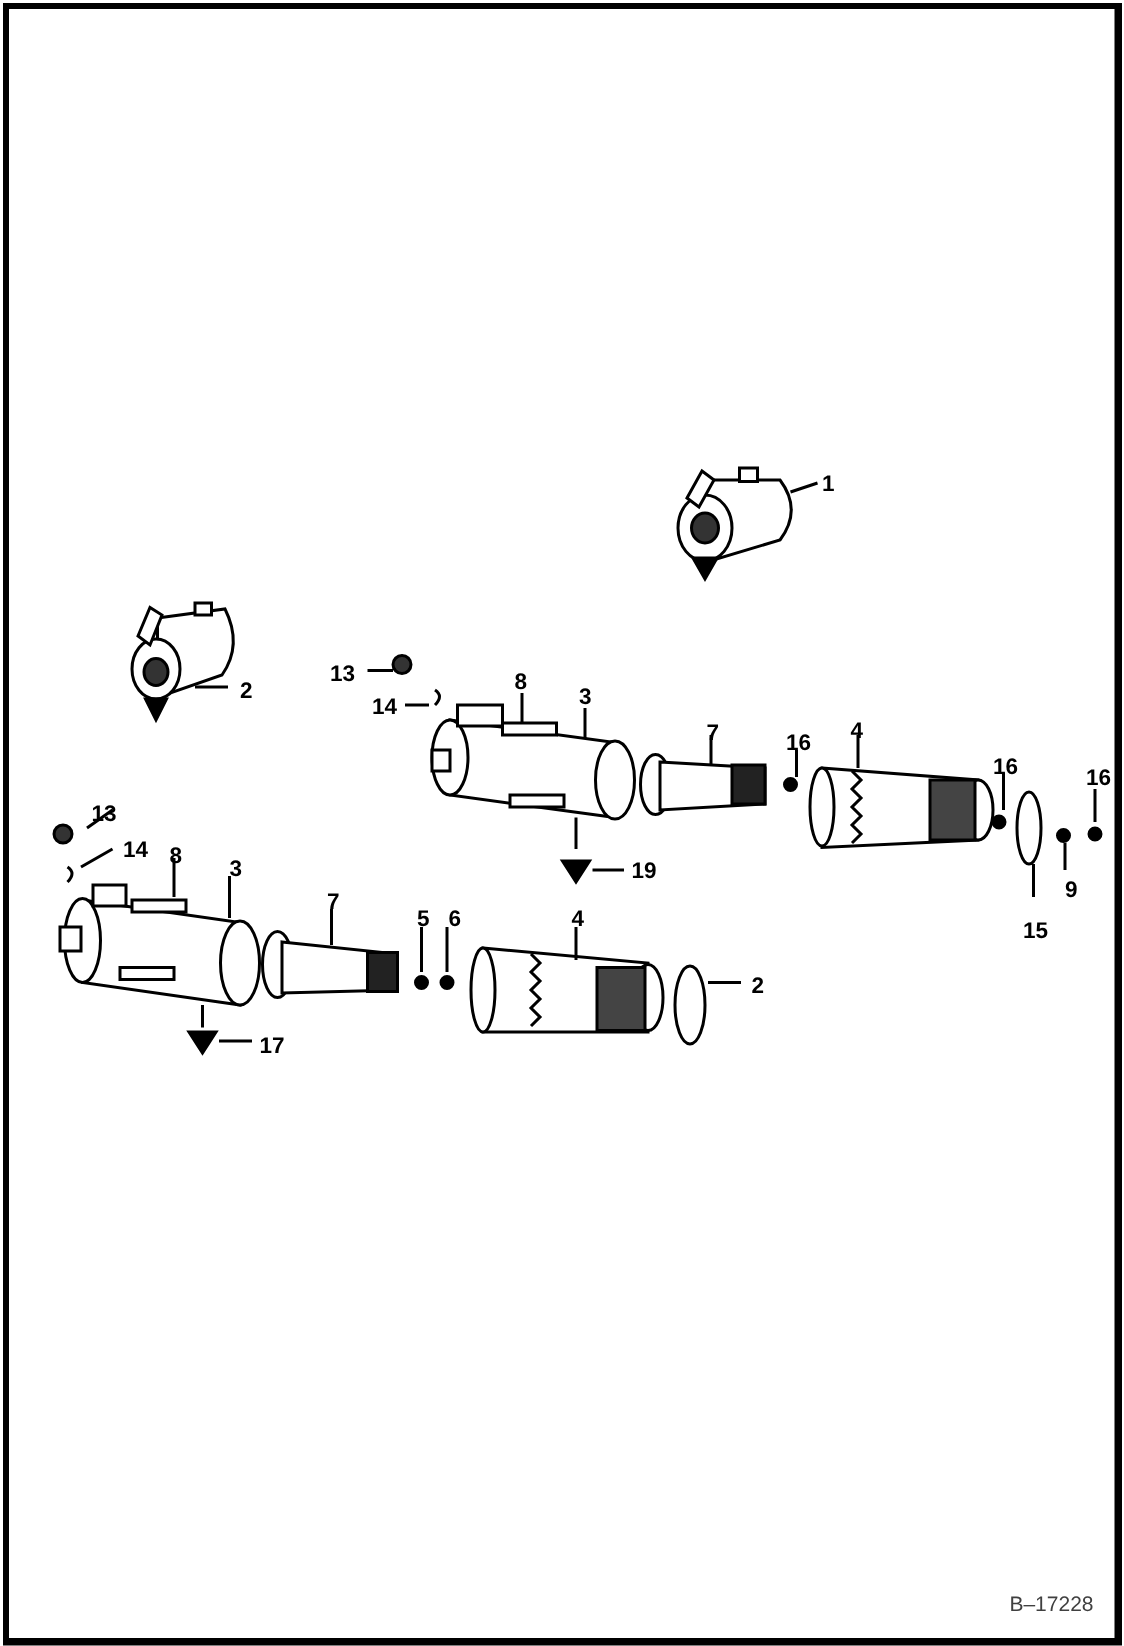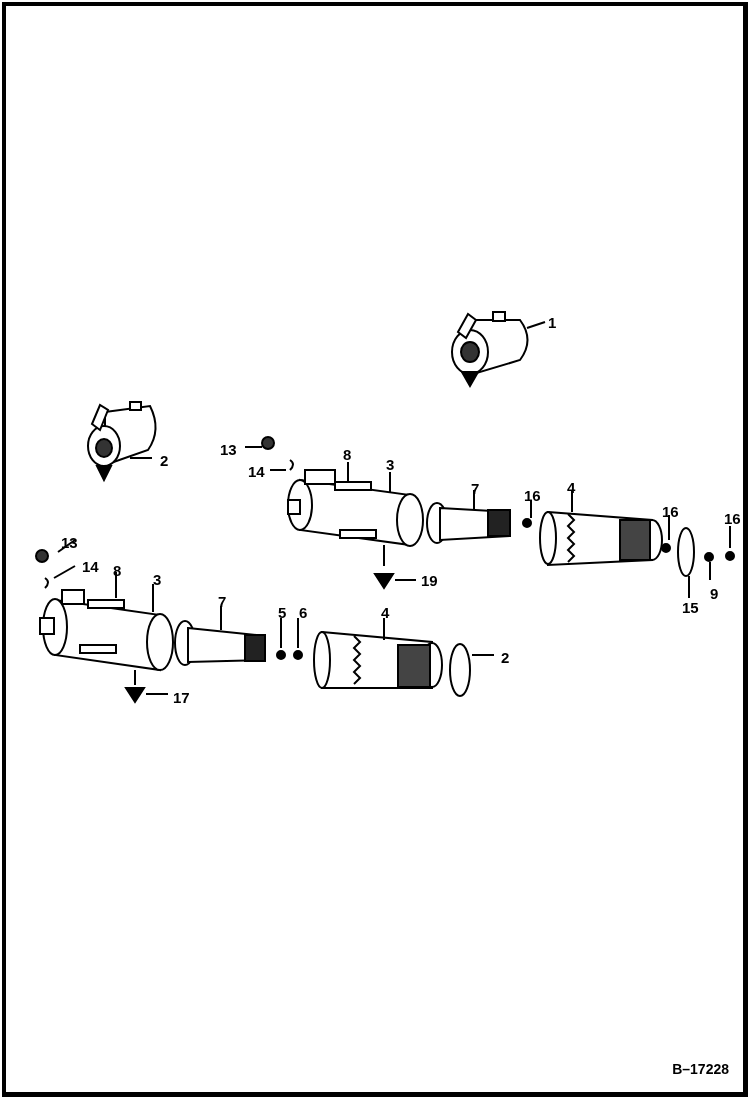--- a/index.html
+++ b/index.html
@@ -1,20 +1,20 @@
 <!DOCTYPE html>
 <html><head>
 <meta charset="utf-8">
 <style>
   html,body{margin:0;padding:0;background:#fff;}
   body{width:749px;height:1097px;position:relative;overflow:hidden;font-family:"Liberation Sans",sans-serif;}
   .frame{position:absolute;left:2px;top:2px;width:737px;height:1086px;border:4px solid #000;border-right-width:5px;border-bottom-width:5px;background:#fff;}
   svg.art{position:absolute;left:0;top:0;}
   .lbl{position:absolute;font-weight:bold;font-size:15px;color:#000;line-height:1;}
-  .fig-id{position:absolute;right:20px;bottom:20px;font-weight:bold;font-size:14px;color:#000000;}
+  .fig-id{position:absolute;right:20px;bottom:20px;font-weight:normal;font-size:14px;color:#404040;}
 </style>
 </head>
 <body>
 
 <div class="frame"></div>
 
 <svg class="art" width="749" height="1097" viewBox="0 0 749 1097">
   <g fill="#fff" stroke="#000" stroke-width="2">
 
     <g>
@@ -123,21 +123,21 @@
   <span class="lbl" style="left:220px;top:442px">13</span>
   <span class="lbl" style="left:248px;top:464px">14</span>
   <span class="lbl" style="left:343px;top:447px">8</span>
   <span class="lbl" style="left:386px;top:457px">3</span>
   <span class="lbl" style="left:471px;top:481px">7</span>
   <span class="lbl" style="left:524px;top:488px">16</span>
   <span class="lbl" style="left:567px;top:480px">4</span>
   <span class="lbl" style="left:662px;top:504px">16</span>
   <span class="lbl" style="left:724px;top:511px">16</span>
   <span class="lbl" style="left:421px;top:573px">19</span>
-  <span class="lbl" style="left:682px;top:600px">15</span>
+  <span class="lbl" style="left:682px;top:613px">15</span>
   <span class="lbl" style="left:710px;top:586px">9</span>
   <span class="lbl" style="left:61px;top:535px">13</span>
   <span class="lbl" style="left:82px;top:559px">14</span>
   <span class="lbl" style="left:113px;top:563px">8</span>
   <span class="lbl" style="left:153px;top:572px">3</span>
   <span class="lbl" style="left:218px;top:594px">7</span>
   <span class="lbl" style="left:278px;top:605px">5</span>
   <span class="lbl" style="left:299px;top:605px">6</span>
   <span class="lbl" style="left:381px;top:605px">4</span>
   <span class="lbl" style="left:501px;top:650px">2</span>

